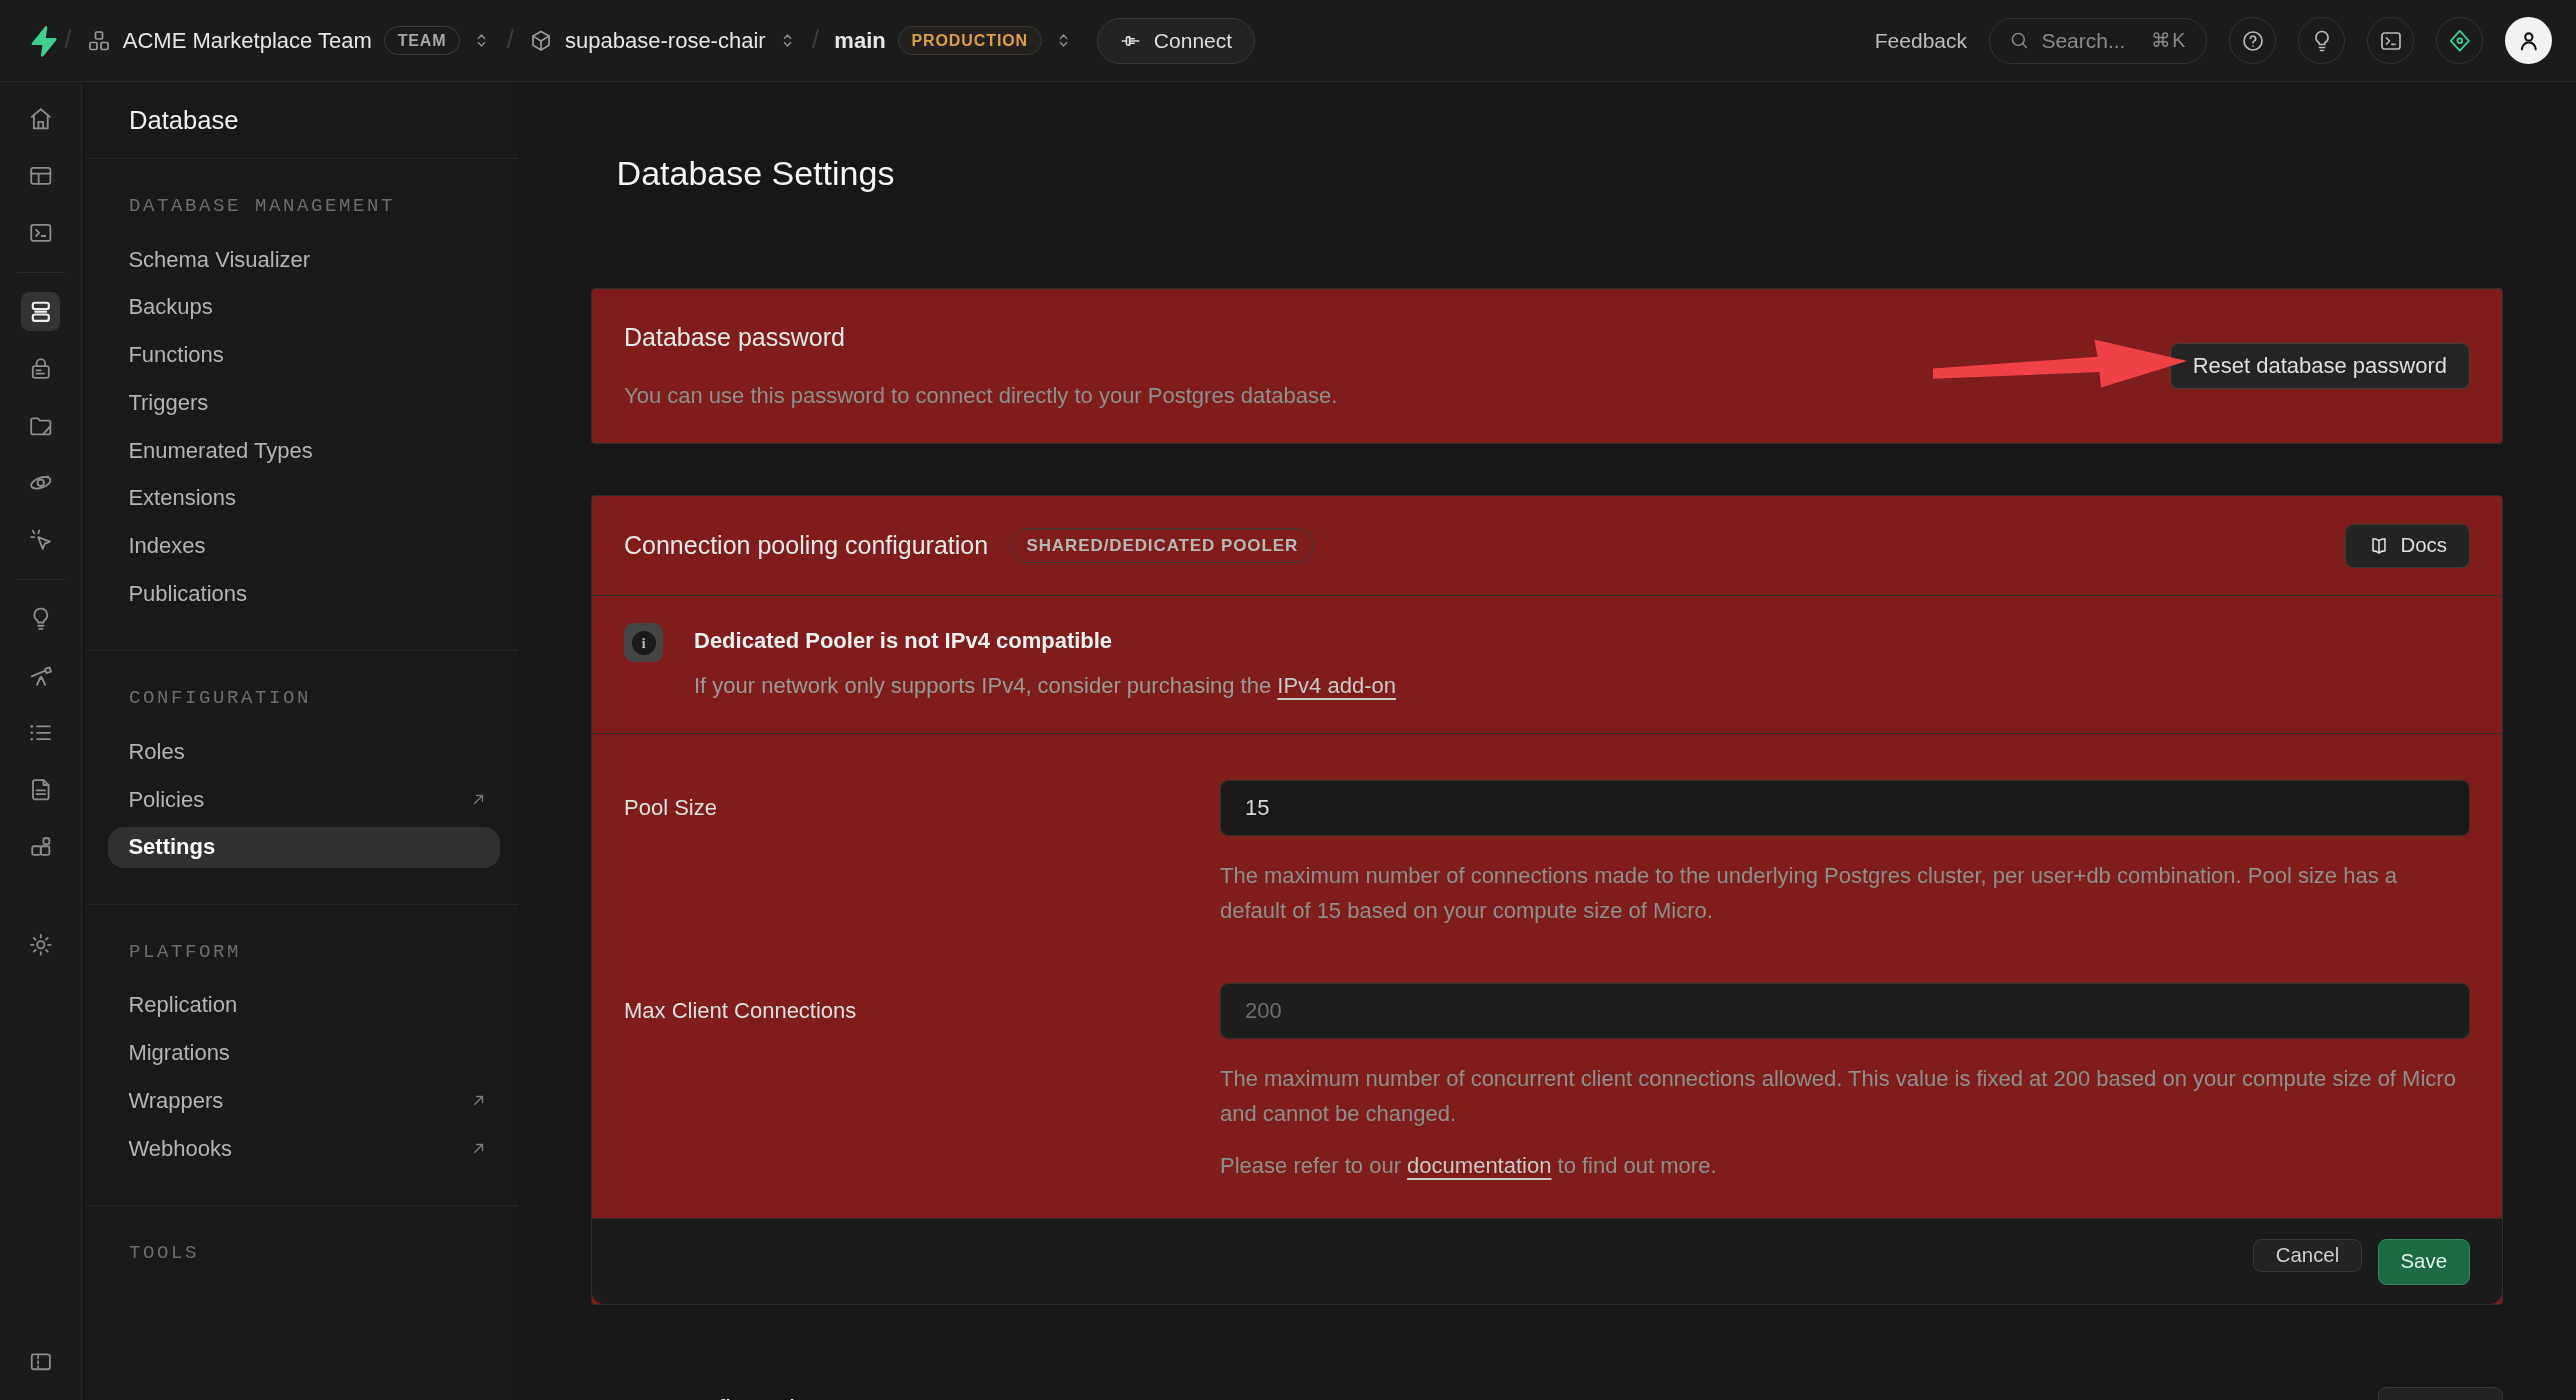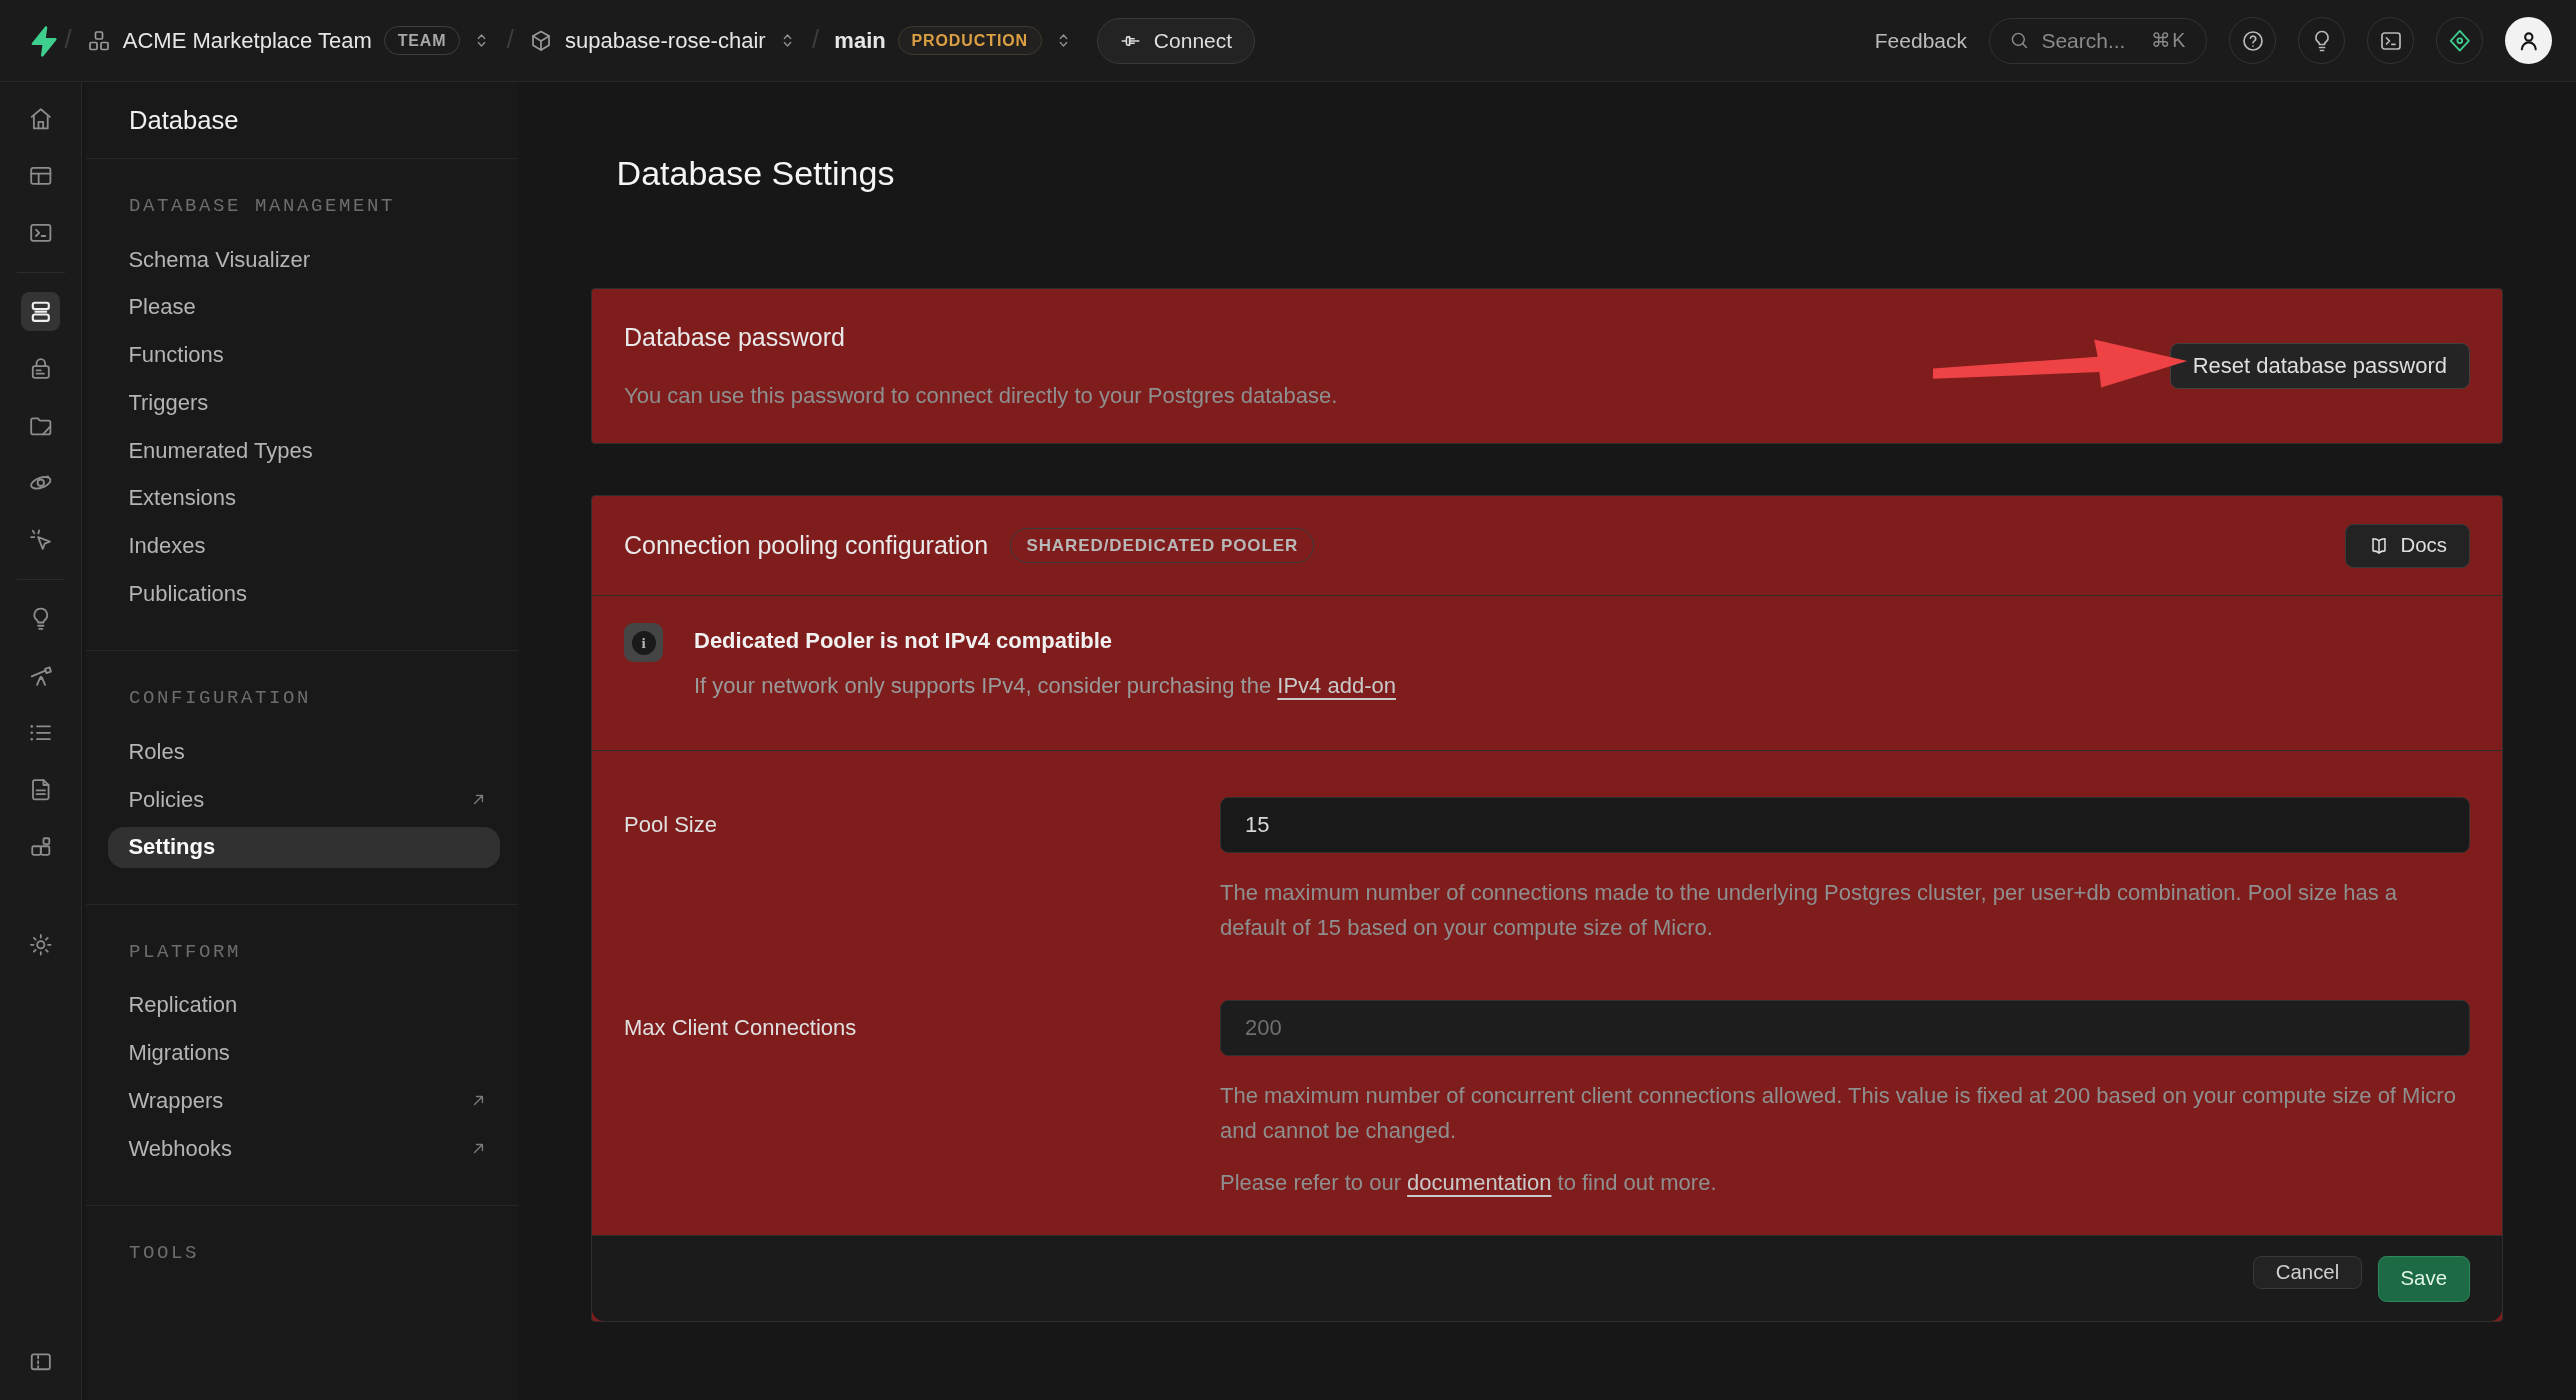--- a/index.html
+++ b/index.html
@@ -79,21 +79,21 @@
   .docs-btn { margin-left:auto; height:44px; font-size:20.4px; gap:10.2px; }
   .card-alert { border-top:0.9px solid #2e2e2e; padding:27px 32px 34px; display:flex; gap:31px; }
   .info-badge { width:39px; height:39px; border-radius:9.4px; background:#454545; flex:0 0 auto;
     display:flex; align-items:center; justify-content:center; }
   .info-circle { width:24px; height:24px; border-radius:50%; background:#1a1a1a; color:#b5b5b5;
     font-size:15.3px; font-weight:700; display:flex; align-items:center; justify-content:center;
     font-family:"Liberation Serif", serif; }
   .alert-title { font-size:22px; font-weight:600; color:#f0f0f0; margin-top:5.1px; }
   .alert-body { font-size:22px; color:#9a9a9a; margin-top:19px; }
   .alert-body .lnk, .note .lnk { color:#c9c9c9; text-decoration:underline; text-underline-offset:5.1px; cursor:pointer; }
-  .card-fields { border-top:0.9px solid #2e2e2e; padding:46px 32px 39px;margin-top:17px; }
+  .card-fields { border-top:0.9px solid #2e2e2e; padding:46px 32px 39px; }
   .field-row { display:grid; grid-template-columns:596px 1fr; }
   .field-row + .field-row { margin-top:55px; }
   .field-label { font-size:22px; color:#e0e0e0; padding-top:15.3px; }
   .text-input { width:100%; height:56px; background:#191919; border:0.9px solid #313131; border-radius:8.5px;
     color:#d8d8d8; font-size:22px; padding:0 24px; font-family:"Liberation Sans", sans-serif; outline:none; }
   .text-input:disabled { background:#1d1d1d; }
   .text-input::placeholder { color:#6f6f6f; }
   .helper { margin-top:22px; font-size:22px; line-height:35px; color:#8f8f8f; max-width:1244px; }
   .note { margin-top:22px; font-size:22px; color:#8f8f8f; }
   .card-footer { border-top:0.9px solid #2e2e2e; background:#1b1b1b; border-radius:0 0 12px 12px;
@@ -332,21 +332,21 @@
 
   <aside class="sidenav">
     <div class="nav-title">Database</div>
 
     <div class="nav-section">
       <div class="nav-header">DATABASE MANAGEMENT</div>
       <div class="nav-item">
           <span>Schema Visualizer</span>
         </div>
       <div class="nav-item">
-          <span>Please</span>
+          <span>Backups</span>
         </div>
       <div class="nav-item">
           <span>Functions</span>
         </div>
       <div class="nav-item">
           <span>Triggers</span>
         </div>
       <div class="nav-item">
           <span>Enumerated Types</span>
         </div>

